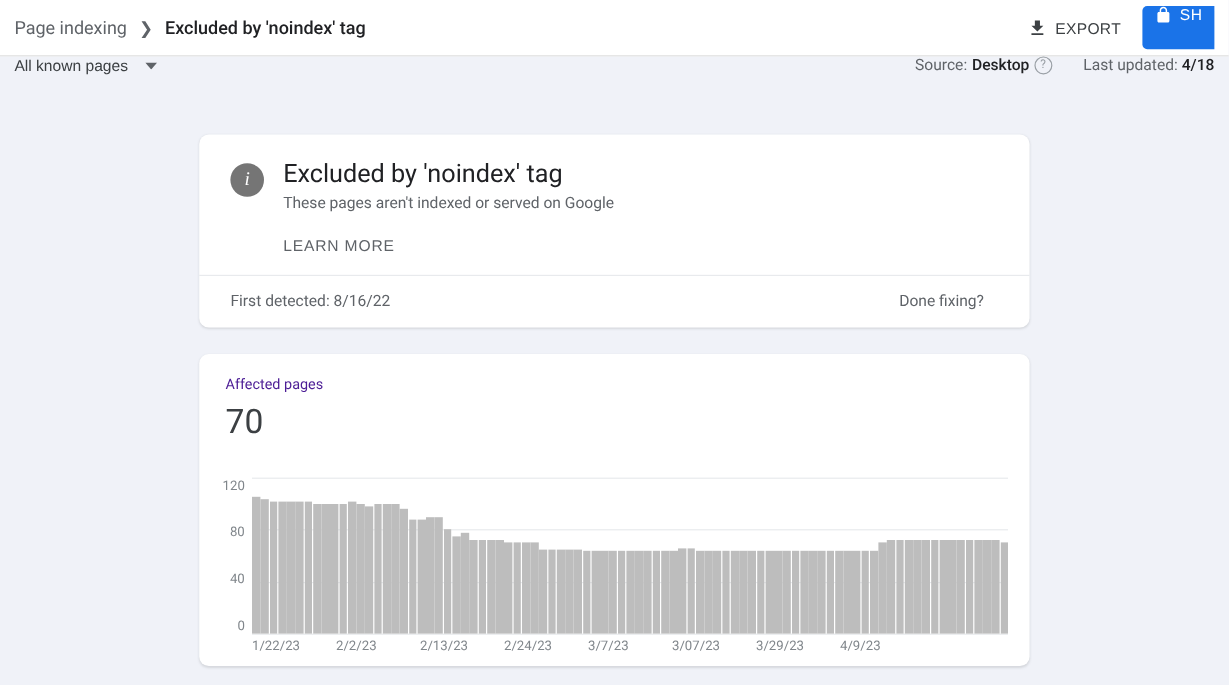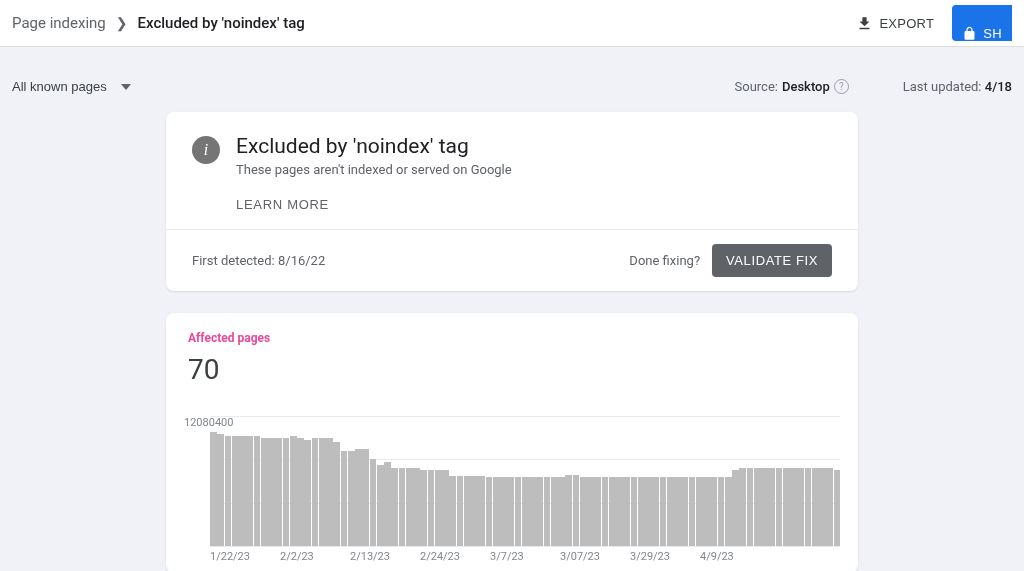--- a/index.html
+++ b/index.html
@@ -32,32 +32,31 @@
   .top-actions { display: flex; align-items: center; gap: 10px; }
   .export-btn {
     display: flex; align-items: center; gap: 6px;
     color: #3c4043; font-size: 13px; font-weight: 500;
     letter-spacing: 0.25px; cursor: pointer; padding: 6px 8px;
     background: none; border: none;
   }
   .share-btn {
     background: #1a73e8; color: #fff; border: none;
     height: 36px; padding: 0 10px; border-radius: 4px 0 0 4px;
-    display: flex; align-items: flex-end; gap: 6px;
+    display: flex; align-items: flex-start; gap: 6px;
     font-size: 13px; font-weight: 500; letter-spacing: 0.4px;
     cursor: pointer;
   }
   .subbar {
     height: 47px;
     display: flex;
-    align-items: flex-end;
+    align-items: flex-start;
     padding: 0 12px;
     font-size: 13px;
     color: #5f6368;
-    gap: 28px;
   }
   .filter-drop {
     display: flex; align-items: center; gap: 14px;
     color: #3c4043; cursor: pointer;
     background: none; border: none; font-size: 13px;
   }
   .sub-spacer { flex: 1; }
   .source-label { margin-right: 26px; display: flex; align-items: center; gap:4px;}
   .source-label b { color:#202124; font-weight:500;}
   .help-icon {
@@ -91,25 +90,25 @@
     padding:14px 26px; display:flex; align-items:center;
   }
   .first-detected { font-size:13px; color:#5f6368; flex:1;}
   .done-fixing { font-size:13px; color:#5f6368; margin-right:12px;}
   .validate-btn {
     background:#5f6368;color:#fff;border:none;border-radius:4px;
     padding:9px 14px;font-size:13px;font-weight:500;letter-spacing:0.6px;
     cursor:pointer;
   }
   .card2 { padding: 18px 18px 10px 18px; width:692px; margin:22px auto 0 auto;}
-  .affected-label { font-size:12px;color:#ec4899; margin-left:4px;font-weight:bold;}
+  .affected-label { font-size:12px;color:#4c1d95; margin-left:4px;}
   .affected-count { font-size:28px;color:#3c4043;margin-top:8px;margin-left:4px;}
   .chart-wrap { margin-top:30px; display:flex; }
   .y-axis {
-    display:flex; flex-direction:row; justify-content:space-between;
+    display:flex; flex-direction:column; justify-content:space-between;
     height:130px; font-size:11px; color:#80868b; width:26px; text-align:right;
     padding-right:6px;
   }
   .plot {
     position:relative; flex:1; height:130px;
   }
   .gridline { position:absolute; left:0; right:0; border-top:1px solid #e8eaed;}
   .bars {
     position:absolute; left:0; right:0; bottom:0; height:130px;
     display:flex; align-items:flex-end; gap:0.5px;
@@ -172,21 +171,20 @@
       <div class="info-icon">i</div>
       <div>
         <div class="card1-title">Excluded by 'noindex' tag</div>
         <div class="card1-sub">These pages aren't indexed or served on Google</div>
         <button class="learn-more">LEARN MORE</button>
       </div>
     </div>
     <div class="card1-bottom">
       <span class="first-detected">First detected: 8/16/22</span>
       <span class="done-fixing">Done fixing?</span>
-      <button class="validate-btn">VALIDATE FIX</button>
     </div>
   </div>
 
   <div class="card card2">
     <div class="affected-label">Affected pages</div>
     <div class="affected-count">70</div>
 
     <div class="chart-wrap">
       <div class="y-axis" id="y-axis">
           <span>120</span>

